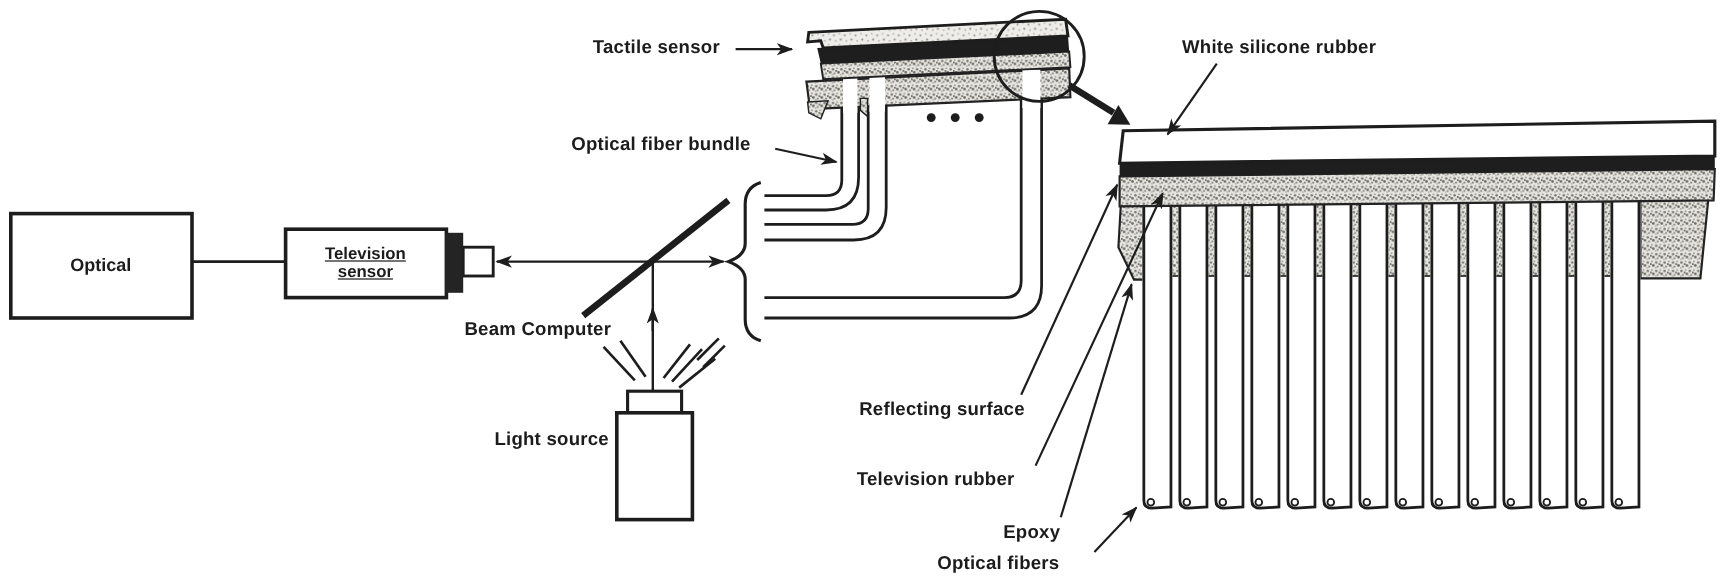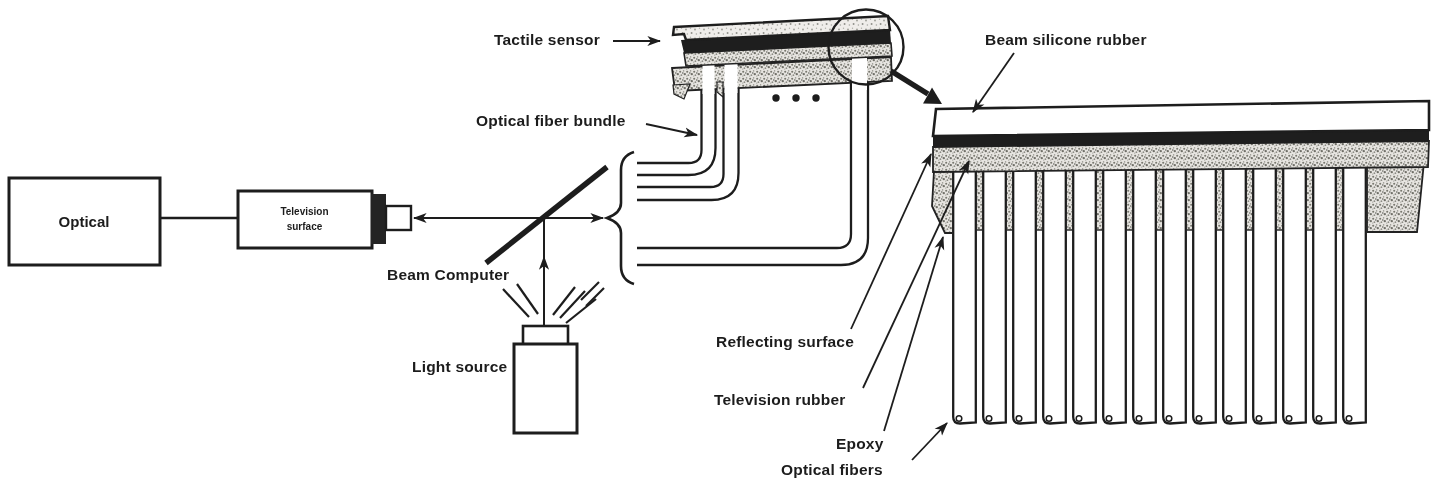--- a/index.html
+++ b/index.html
@@ -10,21 +10,21 @@
   #art{position:absolute;left:0;top:0;}
   .lbl{
     position:absolute;font-weight:700;font-size:15.5px;line-height:17px;
     letter-spacing:.2px;color:#1c1c1c;white-space:nowrap;
   }
   .boxlbl{
     position:absolute;display:flex;flex-direction:column;align-items:center;
     justify-content:center;font-weight:700;color:#1c1c1c;text-align:center;
   }
   #computer-lbl{left:8px;top:177px;width:152px;height:88px;font-size:15px;}
-  #tv-lbl{left:237px;top:190px;width:135px;height:58px;font-size:10px;line-height:15.5px;}
+  #tv-lbl{left:237px;top:190px;width:135px;height:58px;font-size:14px;line-height:15.5px;text-decoration:underline;}
 </style>
 </head>
 <body>
 
 <div id="figure">
 
 <svg id="art" width="1435" height="486" viewBox="0 0 1435 486">
   <defs>
     <marker id="arr" viewBox="0 0 12 10" refX="11" refY="5" markerWidth="14" markerHeight="11.5" markerUnits="userSpaceOnUse" orient="auto-start-reverse">
       <path d="M0,0.6 L12,5 L0,9.4 L3.2,5 Z" fill="#1d1d1d"></path>
@@ -202,25 +202,25 @@
     <line x1="884" y1="431" x2="943" y2="237" marker-end="url(#arr)"></line>
     <line x1="912" y1="460" x2="947" y2="423" marker-end="url(#arr)"></line>
   </g>
 </svg>
 
 <div id="computer-lbl" class="boxlbl">
   <span>Optical</span>
 </div>
 <div id="tv-lbl" class="boxlbl">
   <span>Television</span>
-  <span>surface</span>
+  <span>sensor</span>
 </div>
 <div class="lbl" style="left:387px;top:266px;">Beam Computer</div>
 <div class="lbl" style="left:412px;top:358px;">Light source</div>
 <div class="lbl" style="left:494px;top:31px;">Tactile sensor</div>
 <div class="lbl" style="left:476px;top:112px;">Optical fiber bundle</div>
-<div class="lbl" style="left:985px;top:31px;">Beam silicone rubber</div>
+<div class="lbl" style="left:985px;top:31px;">White silicone rubber</div>
 <div class="lbl" style="left:716px;top:333px;">Reflecting surface</div>
 <div class="lbl" style="left:714px;top:391px;">Television rubber</div>
 <div class="lbl" style="left:836px;top:435px;">Epoxy</div>
 <div class="lbl" style="left:781px;top:461px;">Optical fibers</div>
 
 </div>
 
 </body></html>

